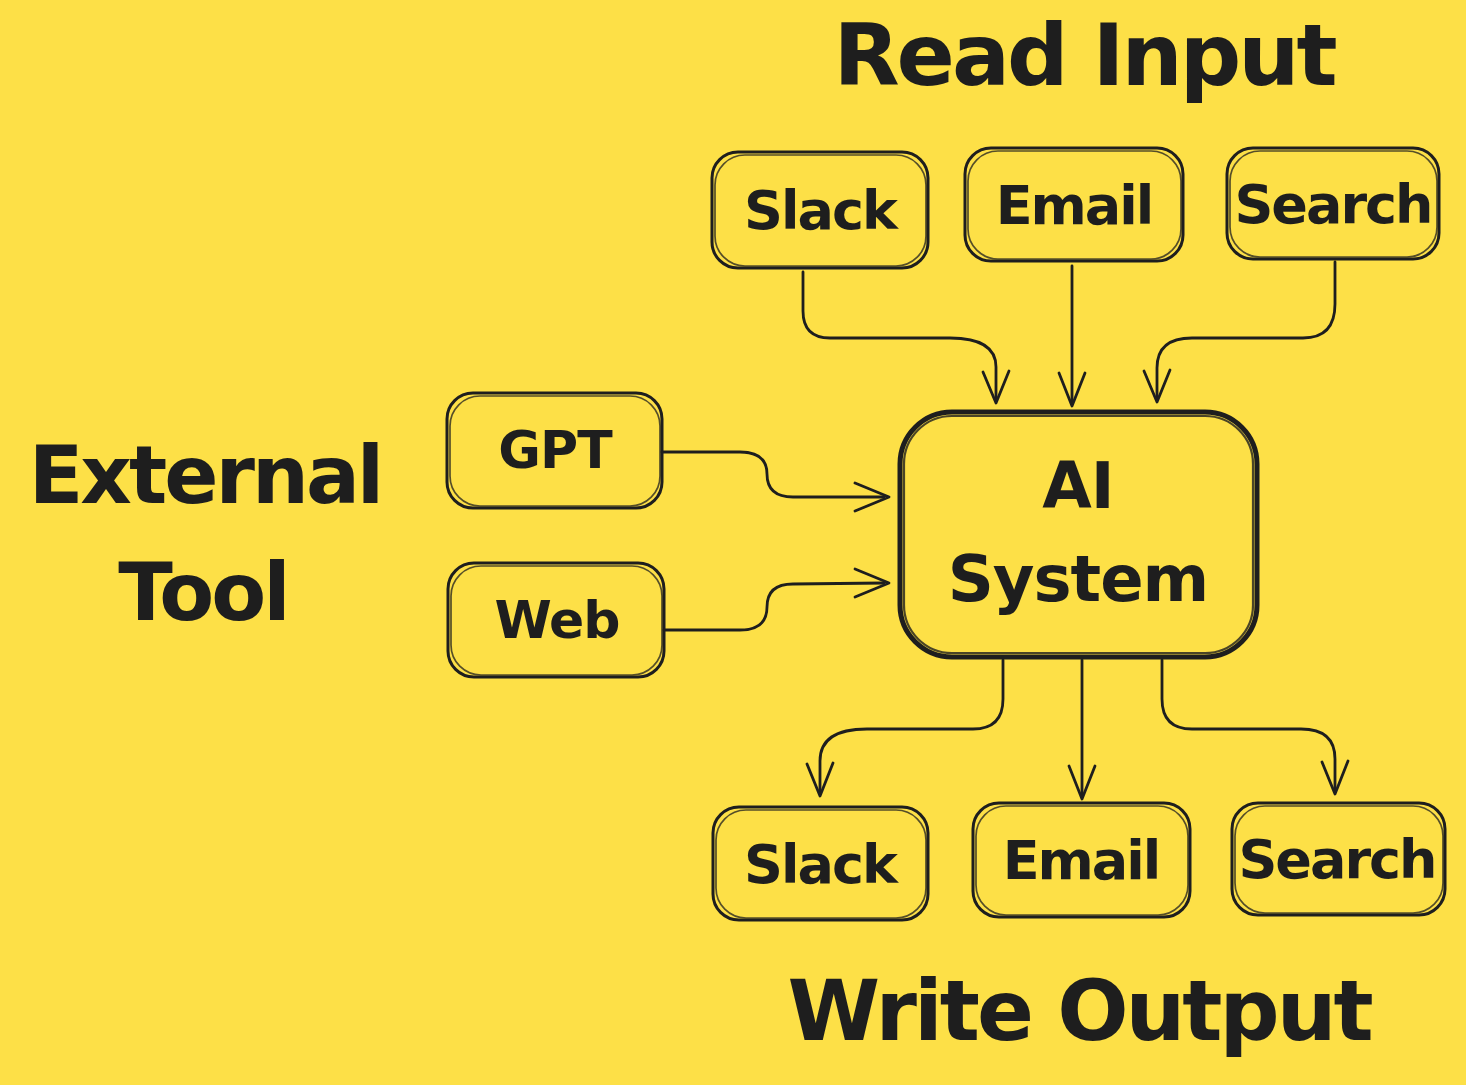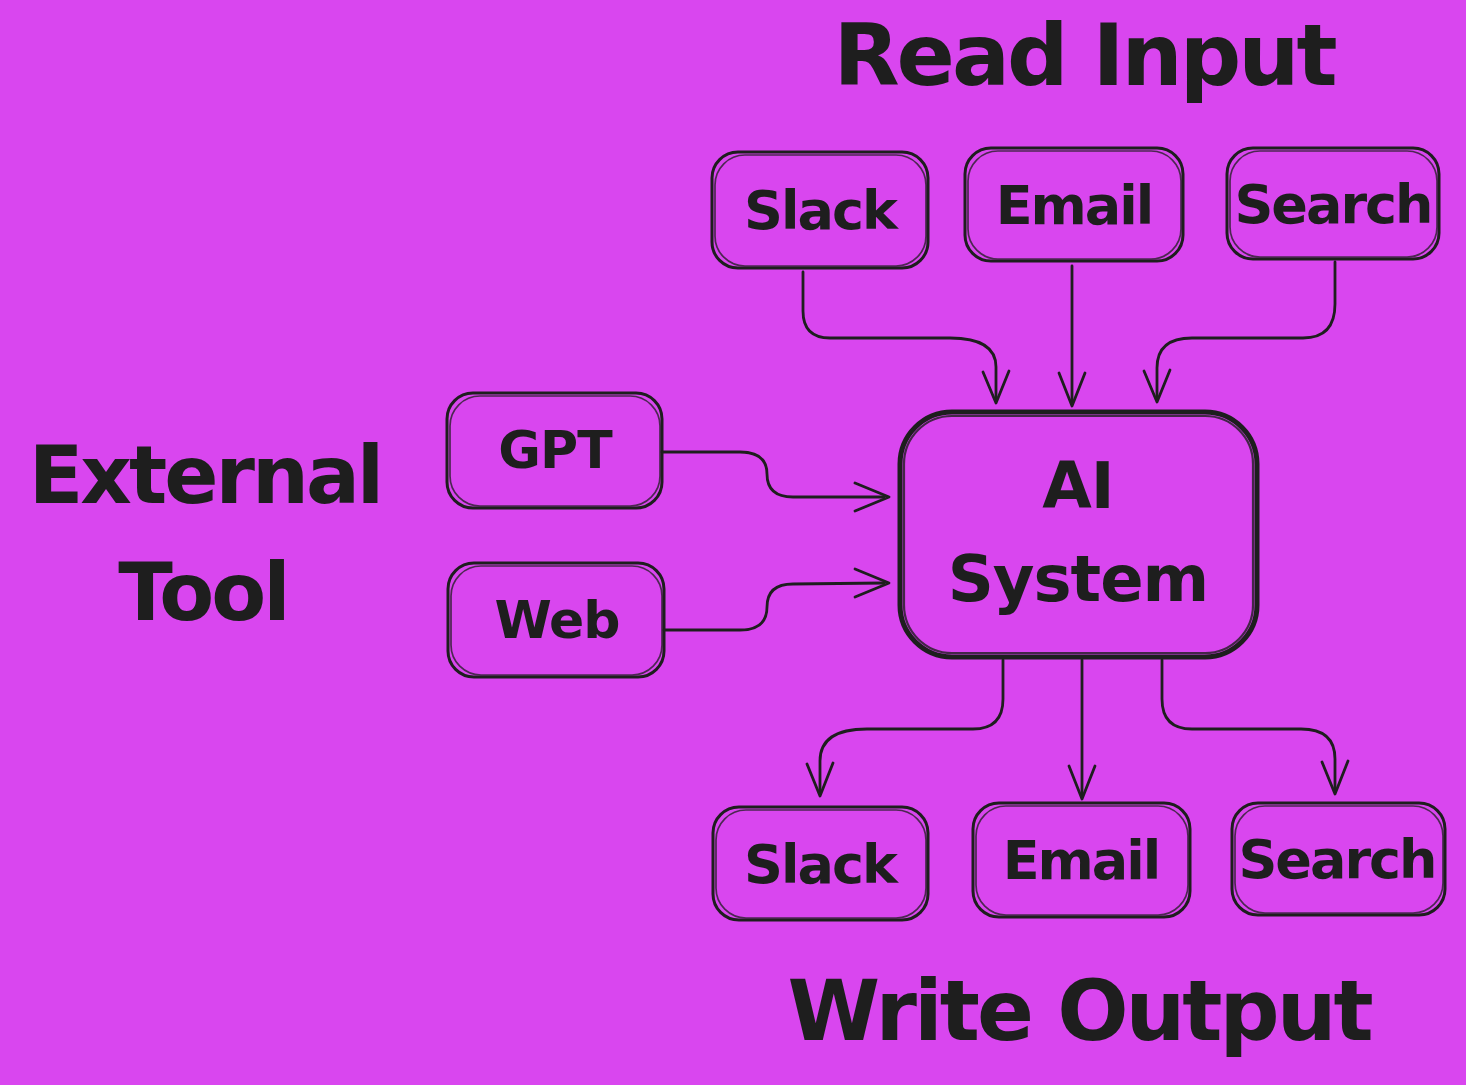--- a/index.html
+++ b/index.html
@@ -4,21 +4,21 @@
 <style>
   html, body {
     margin: 0;
     padding: 0;
     background: #ffffff;
   }
   .stage {
     position: relative;
     width: 1466px;
     height: 1085px;
-    background: #d946ef;
+    background: #fde047;
     overflow: hidden;
   }
   svg { display: block; }
 
   .ink-stroke {
     stroke: #1e1e1e;
     fill: none;
     stroke-linecap: round;
     stroke-linejoin: round;
   }

